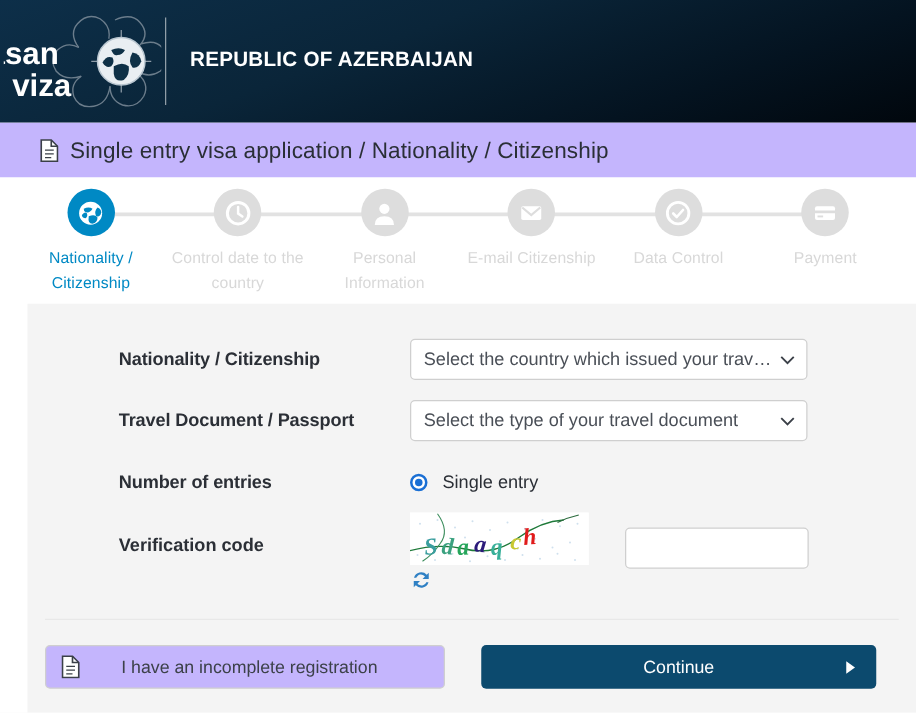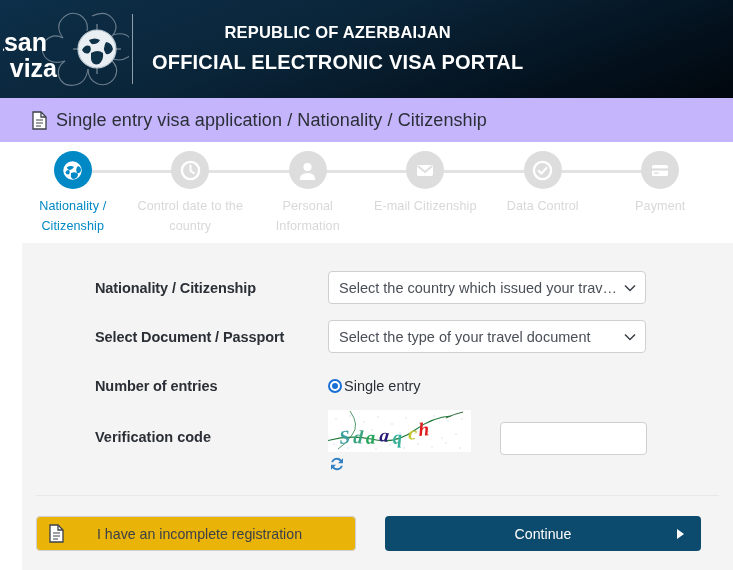--- a/index.html
+++ b/index.html
@@ -129,21 +129,21 @@
   }
   .sel-wrap { position: relative; display: inline-block; }
   .chev {
     position: absolute; right: 10px; top: 50%;
     transform: translateY(-50%);
     pointer-events: none;
     color: #3b3f46;
   }
 
   
-  .radio-line { display: flex; align-items: center; gap: 2px; }
+  .radio-line { display: flex; align-items: center; gap: 12px; }
   .radio-dot {
     width: 14px; height: 14px; border-radius: 50%;
     border: 2px solid #1a6fd4; background: #fff;
     display: flex; align-items: center; justify-content: center;
     flex: none;
   }
   .radio-dot::after {
     content: ""; width: 6px; height: 6px; border-radius: 50%;
     background: #1a6fd4;
   }
@@ -183,21 +183,21 @@
     height: 1px; background: #e8e8e8;
     margin: 0 14px;
   }
   .footer {
     display: flex; align-items: center;
     padding: 20px 32px 0 14px;
     gap: 29px;
   }
   .btn-incomplete {
     width: 320px; height: 35px;
-    background: #eab308;
+    background: #c4b5fd;
     border: 1px solid #cfcfcf;
     border-radius: 4px;
     display: flex; align-items: center;
     padding: 0 12px;
     cursor: pointer;
     font-family: "Liberation Sans", sans-serif;
   }
   .btn-incomplete .lbl {
     flex: 1; text-align: center;
     font-size: 14.2px; color: #3c4149;
@@ -248,21 +248,20 @@
         <path d="M103 36 q6 1 7 7 q-2 6 -7 5 q-4 -5 0 -12z"></path>
       </g>
       <circle cx="94" cy="43" r="19" fill="none" stroke="#b9c6d0" stroke-width="1.2"></circle>
       <text x="44" y="45" font-family="'Liberation Sans',sans-serif" font-size="25" font-weight="700" fill="#ffffff" text-anchor="end">asan</text>
       <text x="54" y="71" font-family="'Liberation Sans',sans-serif" font-size="25" font-weight="700" fill="#ffffff" text-anchor="end">viza</text>
     </svg>
   </div>
   <div class="header-rule"></div>
   <div class="header-text">
     <div class="header-line1">REPUBLIC OF AZERBAIJAN</div>
-    <div class="header-line2">OFFICIAL ELECTRONIC VISA PORTAL</div>
   </div>
 </div>
 
 <div class="breadcrumb">
   <svg class="doc-icon-sm" width="15" height="19" viewBox="0 0 15 19">
     <path d="M1 1 h8 l5 5 v12 h-13 z" fill="#ffffff" stroke="#3b4048" stroke-width="1.3"></path>
     <path d="M9 1 v5 h5" fill="none" stroke="#3b4048" stroke-width="1.3"></path>
     <g stroke="#3b4048" stroke-width="1">
       <line x1="4" y1="9" x2="11" y2="9"></line>
       <line x1="4" y1="12" x2="11" y2="12"></line>
@@ -360,21 +359,21 @@
             <option>Select the country which issued your travel document</option>
           </select>
           <svg class="chev" width="12" height="8" viewBox="0 0 12 8">
             <path d="M1 1.5 L6 6.5 L11 1.5" fill="none" stroke="#3b4048" stroke-width="1.5"></path>
           </svg>
         </span>
       </div>
     </div>
 
     <div class="form-row">
-      <div class="form-label">Select Document / Passport</div>
+      <div class="form-label">Travel Document / Passport</div>
       <div class="field">
         <span class="sel-wrap">
           <select class="ctl">
             <option>Select the type of your travel document</option>
           </select>
           <svg class="chev" width="12" height="8" viewBox="0 0 12 8">
             <path d="M1 1.5 L6 6.5 L11 1.5" fill="none" stroke="#3b4048" stroke-width="1.5"></path>
           </svg>
         </span>
       </div>

